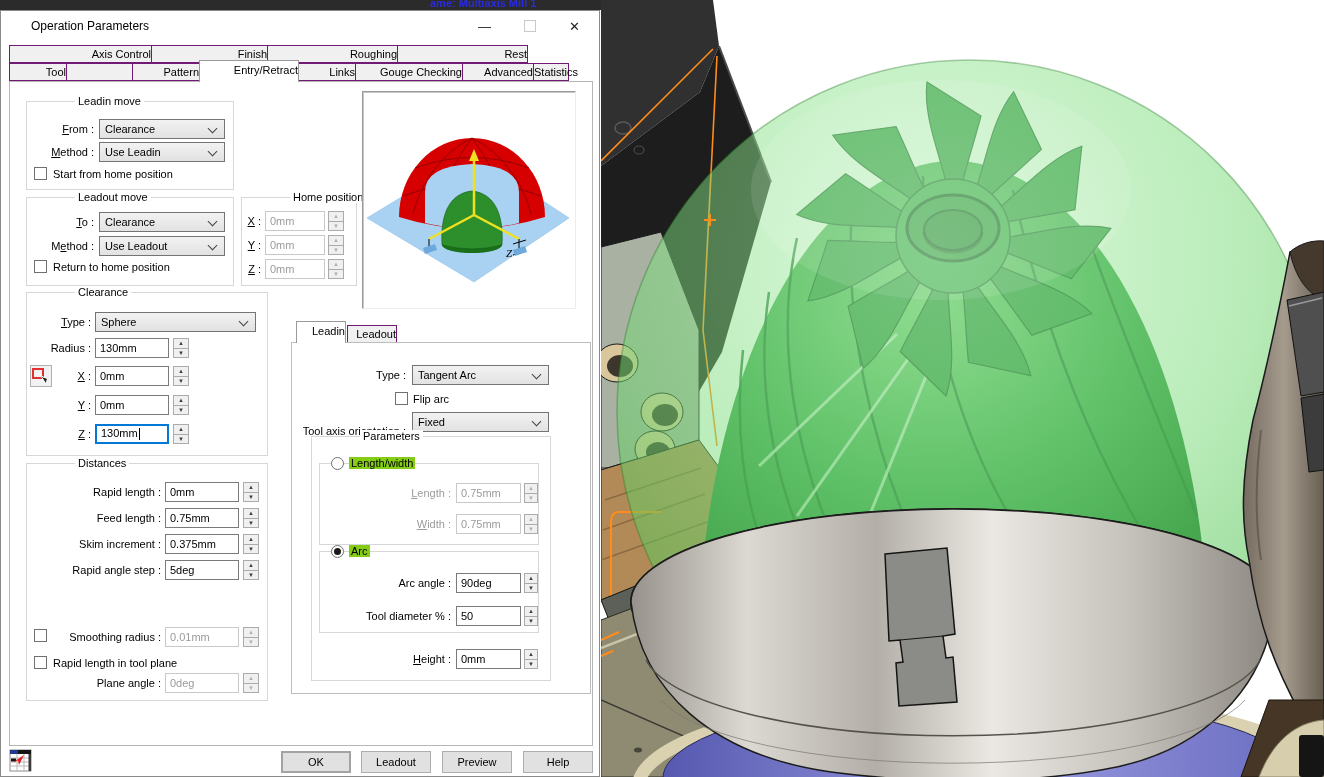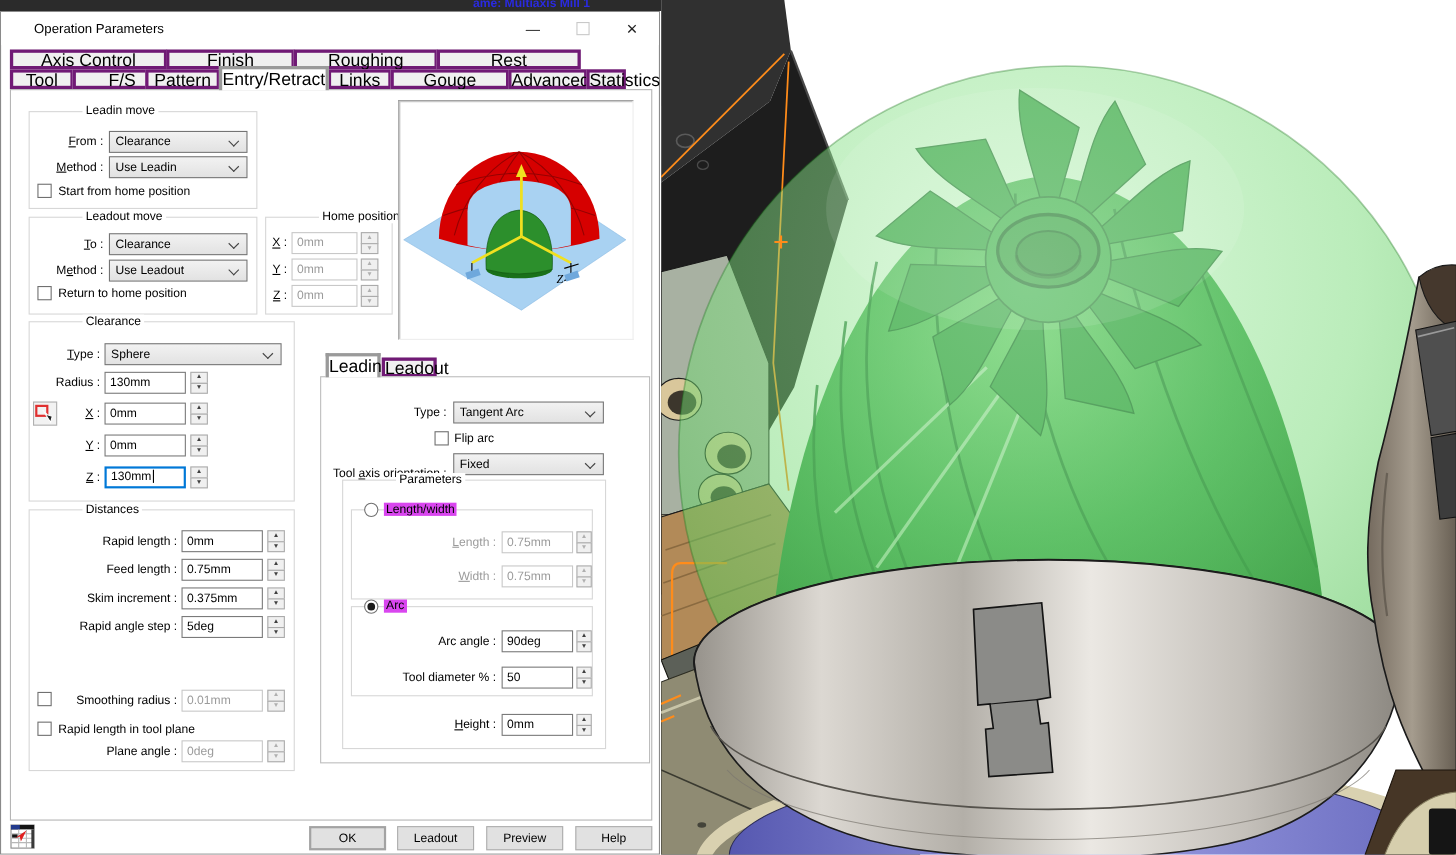--- a/index.html
+++ b/index.html
@@ -12,22 +12,22 @@
   .scene{position:absolute;left:601px;top:0;width:723px;height:777px;z-index:0;}
   
   .dialog{position:absolute;left:0;top:10px;width:600px;height:767px;background:#fff;
           border:1px solid #8a8a8a;box-sizing:border-box;z-index:2;}
   .titlebar{position:absolute;left:0;top:0;width:100%;height:30px;background:#fff;}
   .title{position:absolute;left:13px;top:0;line-height:30px;font-size:12px;margin-left:17px;}
   .caption{position:absolute;right:2px;top:0;display:flex;}
   .cbtn{width:45px;height:30px;display:flex;align-items:center;justify-content:center;font-size:13px;color:#222;}
   .maxbox{width:10px;height:10px;border:1px solid #c9c9c9;}
   
-  .tab{position:absolute;height:18px;background:#f0f0f0;border:3px solid #701a75;box-sizing:border-box;
-       text-align:center;line-height:16px;font-size:16px;}
+  .tab{position:absolute;height:18px;background:#f0f0f0;border:1px solid #701a75;box-sizing:border-box;
+       text-align:right;line-height:16px;font-size:11px;}
   .tab.sel{background:#fff;border-color:#9a9a9a;border-bottom:none;z-index:3;line-height:19px;}
   .tabpanel{position:absolute;left:8px;top:70px;width:584px;height:665px;background:#fff;border:1px solid #b5b5b5;box-sizing:border-box;}
   
   .grp{position:absolute;border:1px solid #d7d7d7;box-sizing:border-box;}
   .leg{position:absolute;top:-7px;left:7px;background:#fff;padding:0 3px;font-size:11px;white-space:nowrap;margin-left:41px;}
   
   .lbl{position:absolute;font-size:11px;text-align:right;white-space:nowrap;}
   .lbl.la{text-align:left;}
   .lbl.dis{color:#9b9b9b;}
   u{text-decoration:underline;}
@@ -44,21 +44,21 @@
   
   .spin{position:absolute;width:16px;height:20px;display:flex;flex-direction:column;box-sizing:border-box;}
   .spin div{flex:1;background:#f0f0f0;border:1px solid #ababab;box-sizing:border-box;font-size:6px;
             line-height:8px;text-align:center;color:#404040;}
   .spin div + div{margin-top:-1px;}
   .spin.dis div{color:#b0b0b0;}
   
   .cb{position:absolute;width:13px;height:13px;background:#fff;border:1px solid #707070;box-sizing:border-box;}
   .rad{position:absolute;width:13px;height:13px;background:#fff;border:1px solid #707070;border-radius:50%;box-sizing:border-box;}
   .rad.sel::after{content:"";position:absolute;left:2px;top:2px;right:2px;bottom:2px;background:#1a1a1a;border-radius:50%;}
-  .wbg{background:#d946ef;padding:0 2px;}
+  .wbg{background:#84cc16;padding:0 2px;}
   
   .pv{position:absolute;left:361px;top:80px;width:214px;height:218px;background:#fff;box-sizing:border-box;
       border:1px solid;border-color:#9a9a9a #ededed #ededed #9a9a9a;box-shadow:inset 1px 1px 0 #c7c7c7;}
   
   .btn{position:absolute;top:740px;width:70px;height:22px;background:#e1e1e1;border:1px solid #adadad;
        box-sizing:border-box;text-align:center;line-height:20px;font-size:11px;}
   .btn.def{border:2px solid #a3a3a3;line-height:18px;}
   .pickbtn{position:absolute;width:22px;height:22px;background:#f2f2f2;border:1px solid #b0b0b0;box-sizing:border-box;}
   .gridicon{position:absolute;left:8px;top:737px;width:25px;height:25px;}
 </style>

